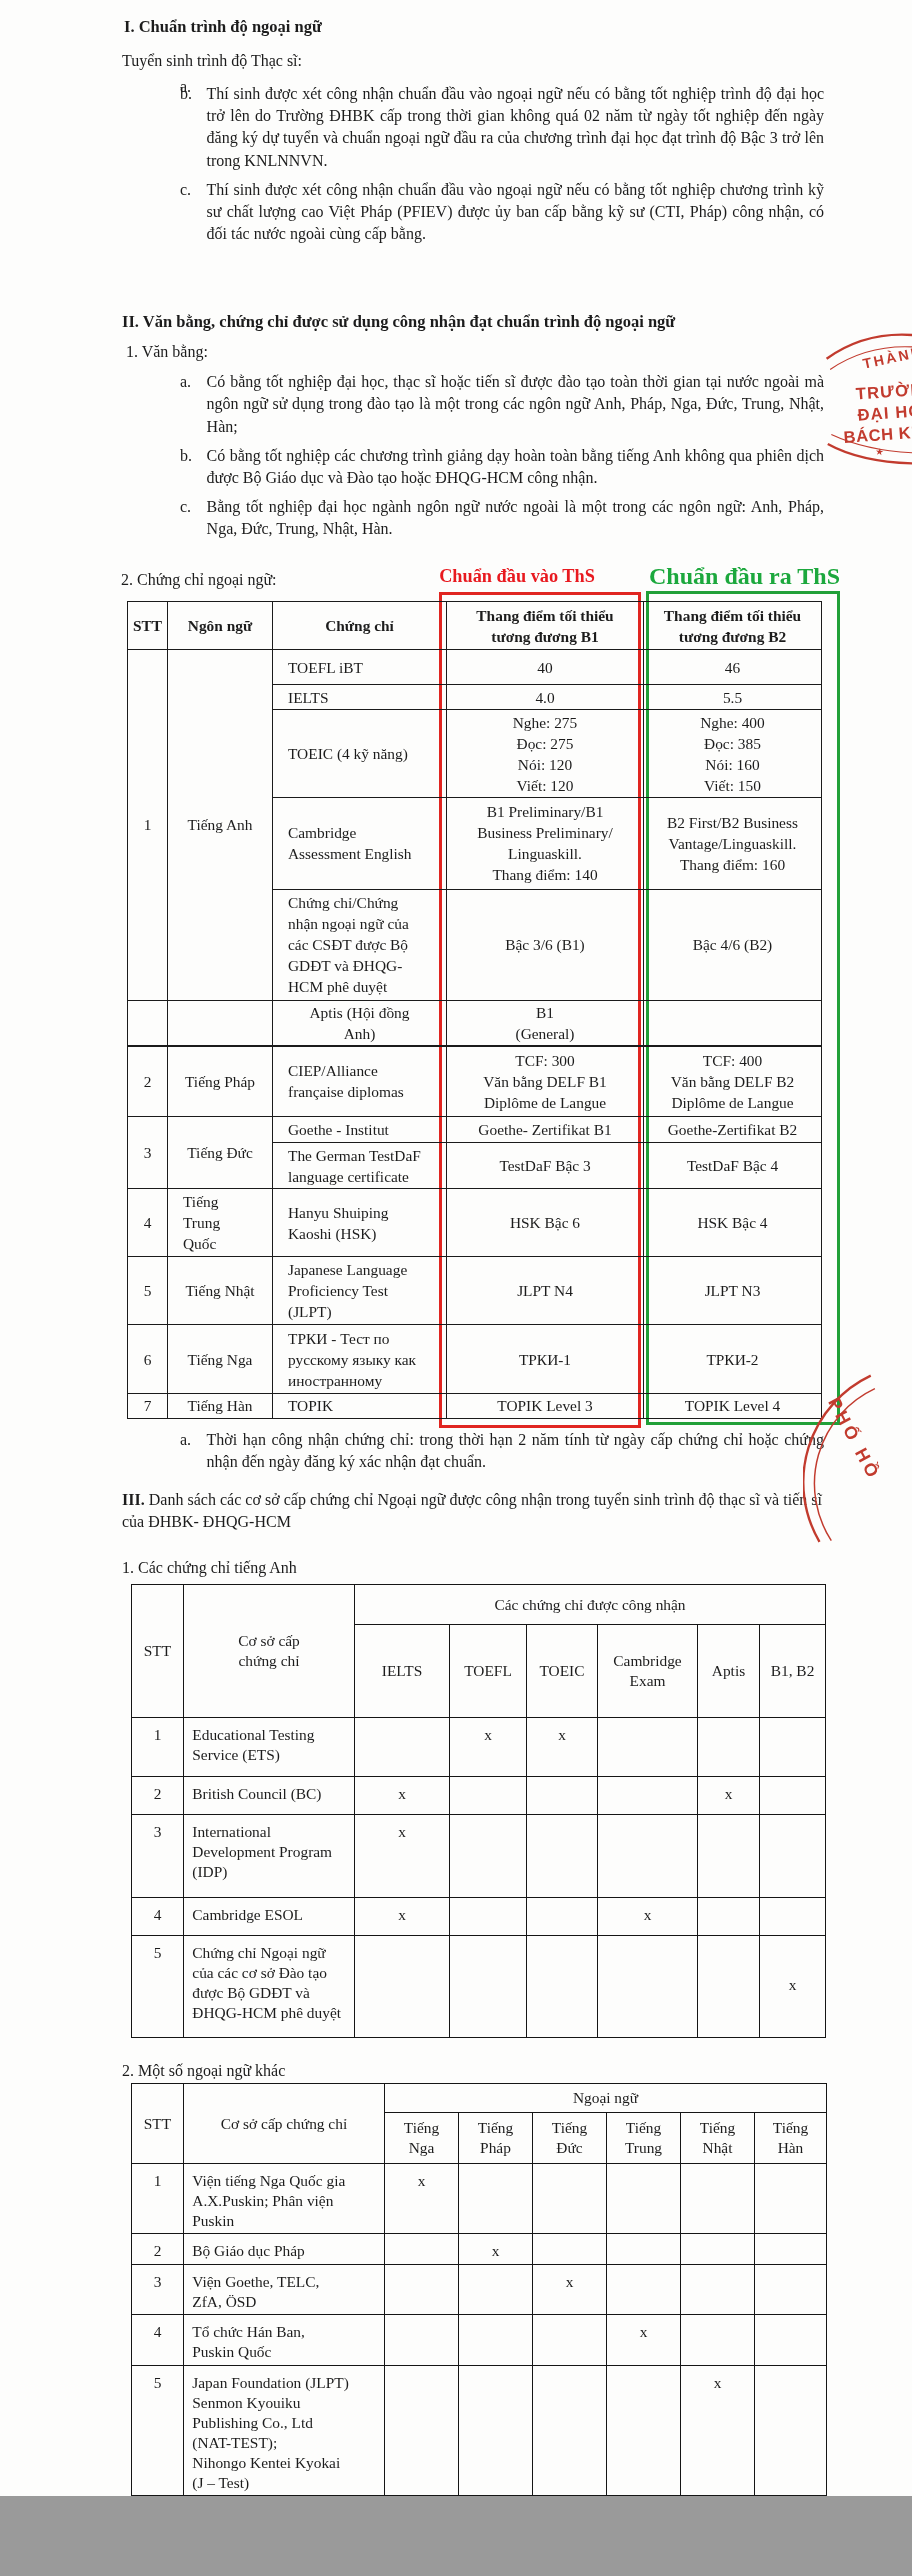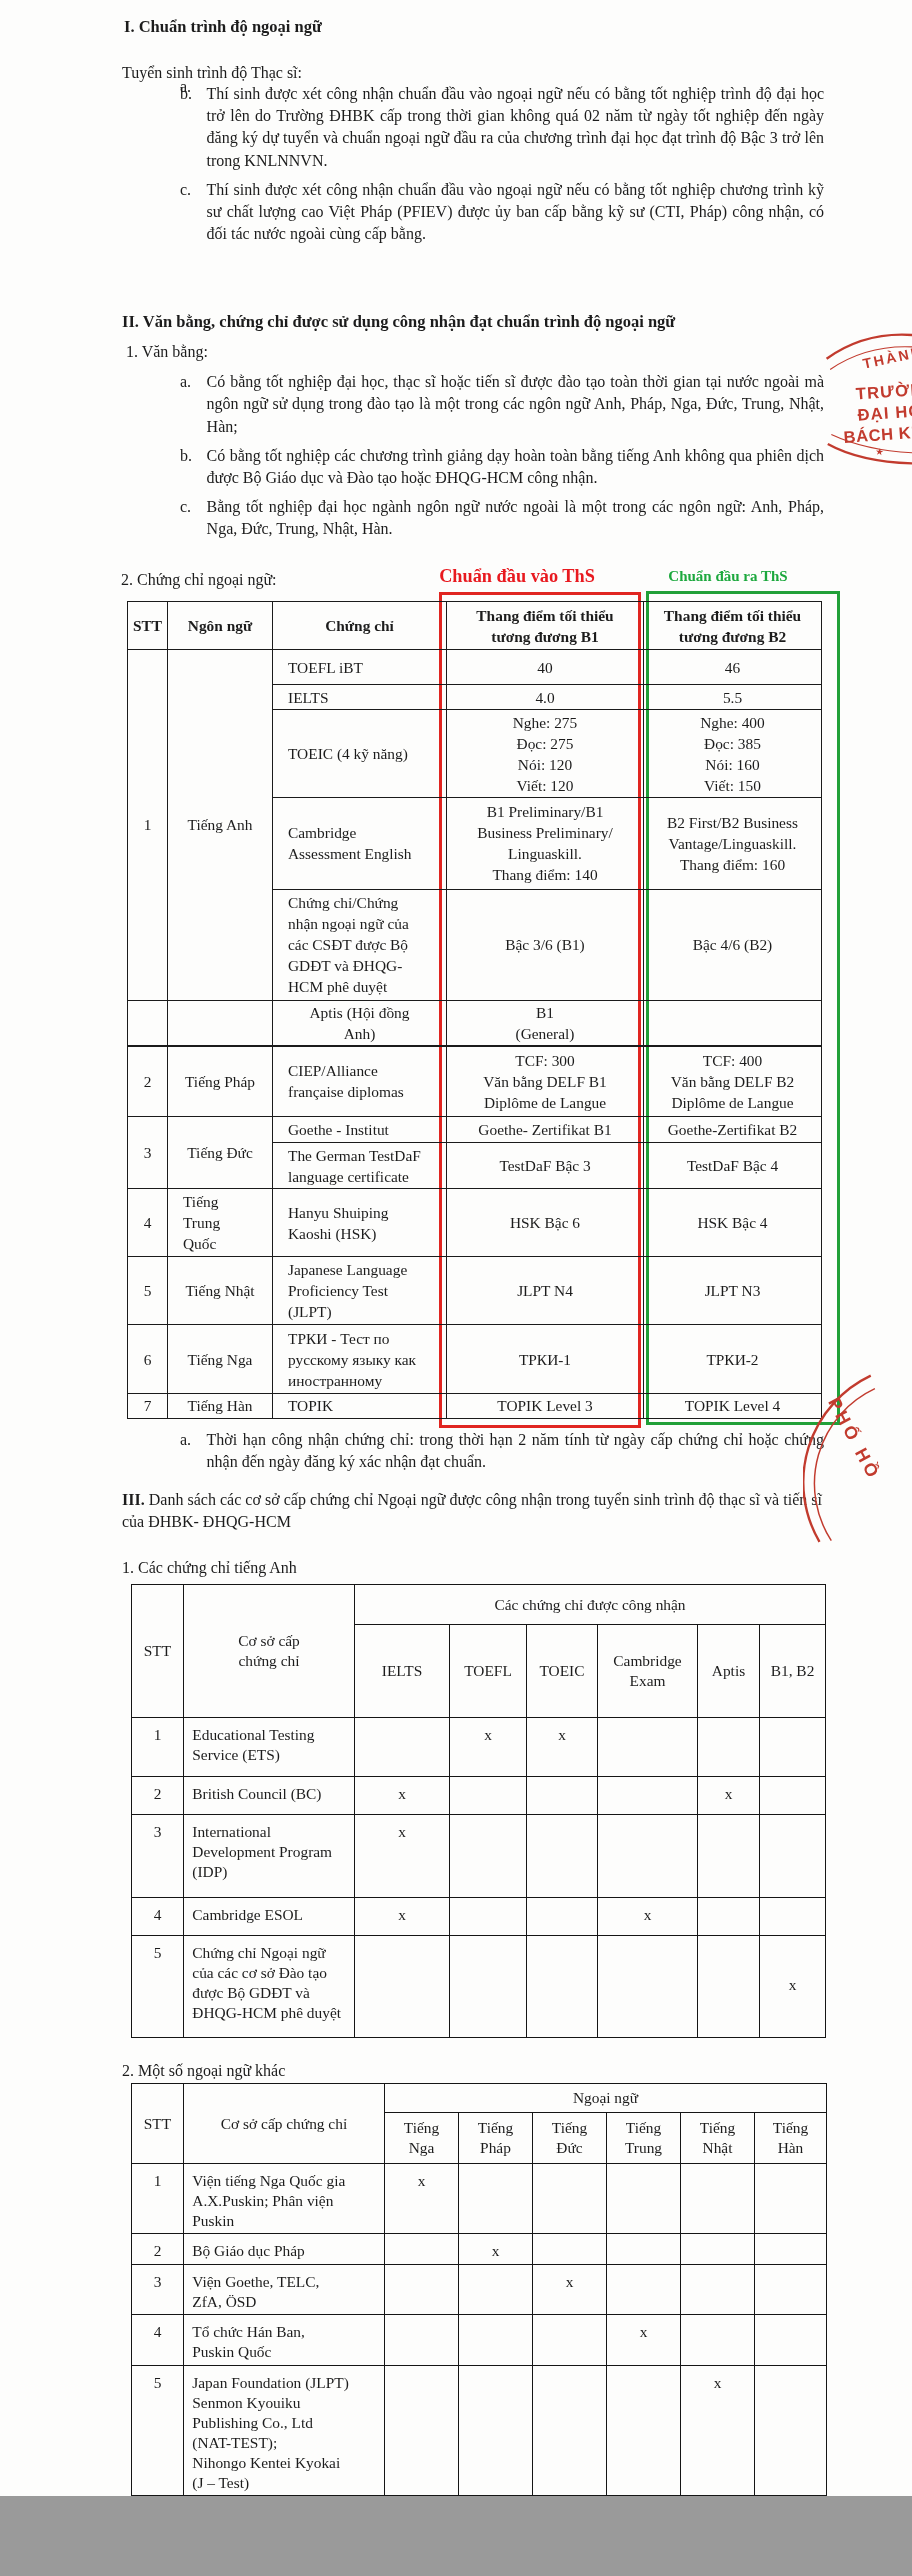--- a/index.html
+++ b/index.html
@@ -8,39 +8,39 @@
     background:#fdfdfc; overflow:hidden;
     font-family:"Liberation Serif","DejaVu Serif",serif;
     color:#1c1c1c; font-size:16px; line-height:22.4px;
   }
   .abs{position:absolute;}
   .just{text-align:justify;}
   .pre{white-space:pre-line;}
 
   
   #h1{left:124px; top:16px; font-weight:bold; font-size:16.5px;}
-  #intro{left:122px; top:62px;}
+  #intro{left:122px; top:50px;}
   .list{width:644px;}
   #list1{left:180px; top:76px;}
   #list2{left:180px; top:371px;}
   .li{position:relative; padding-left:26.6px; margin-bottom:6.5px;}
   .li .mk{position:absolute; left:0; top:0;}
   #h2{left:122px; top:311px; width:703px; font-weight:bold; font-size:16.5px;}
   #sub1{left:126px; top:341px;}
   #sub2{left:121px; top:569px;}
   #noteA{left:180px; top:1429px; width:644px;}
   #h3{left:122px; top:1489px; width:700px; text-align:justify;}
   #t1title{left:122px; top:1557px;}
   #t2title{left:122px; top:2060px;}
 
   
   #lblRed{left:390px; top:565px; width:254px; text-align:center;
           font-weight:bold; font-size:18.3px; color:#e8191f; line-height:23.6px;}
-  #lblGreen{left:616px; top:565px; width:224px; text-align:center;
-          font-weight:bold; font-size:15px; color:#1ca83d; line-height:23.6px;}
+  #lblGreen{left:616px; top:565px; width:224px; text-align:right;
+          font-weight:bold; font-size:24px; color:#1ca83d; line-height:23.6px;}
   #rectRed{left:439px; top:592px; width:202px; height:836px;
            border:3px solid #e02520; box-sizing:border-box;}
   #rectGreen{left:646px; top:591px; width:194px; height:834px;
            border:3px solid #21a038; box-sizing:border-box;}
 
   
   #bigTable{left:127px; top:601px;}
   table{border-collapse:collapse; table-layout:fixed; background:transparent;}
   .big{width:694px; border:1.8px solid #1b1b1b; font-size:15.4px;}
   .big td{border:1.2px solid #1b1b1b; vertical-align:middle; padding:1.2px 3.5px;

